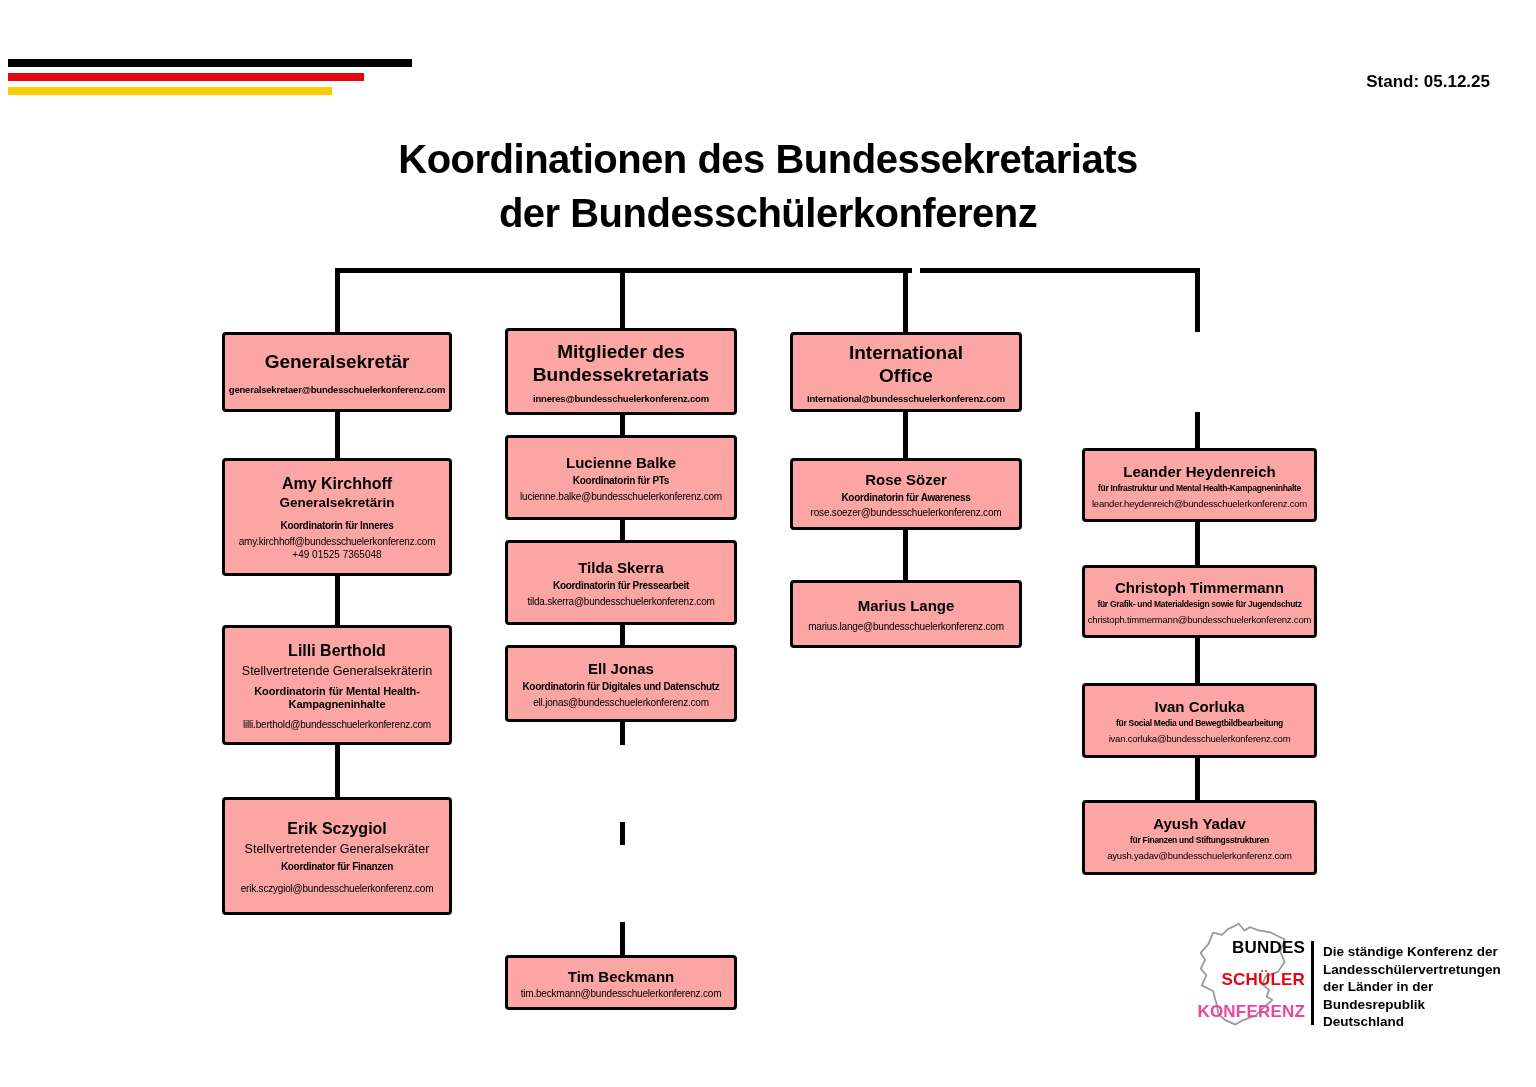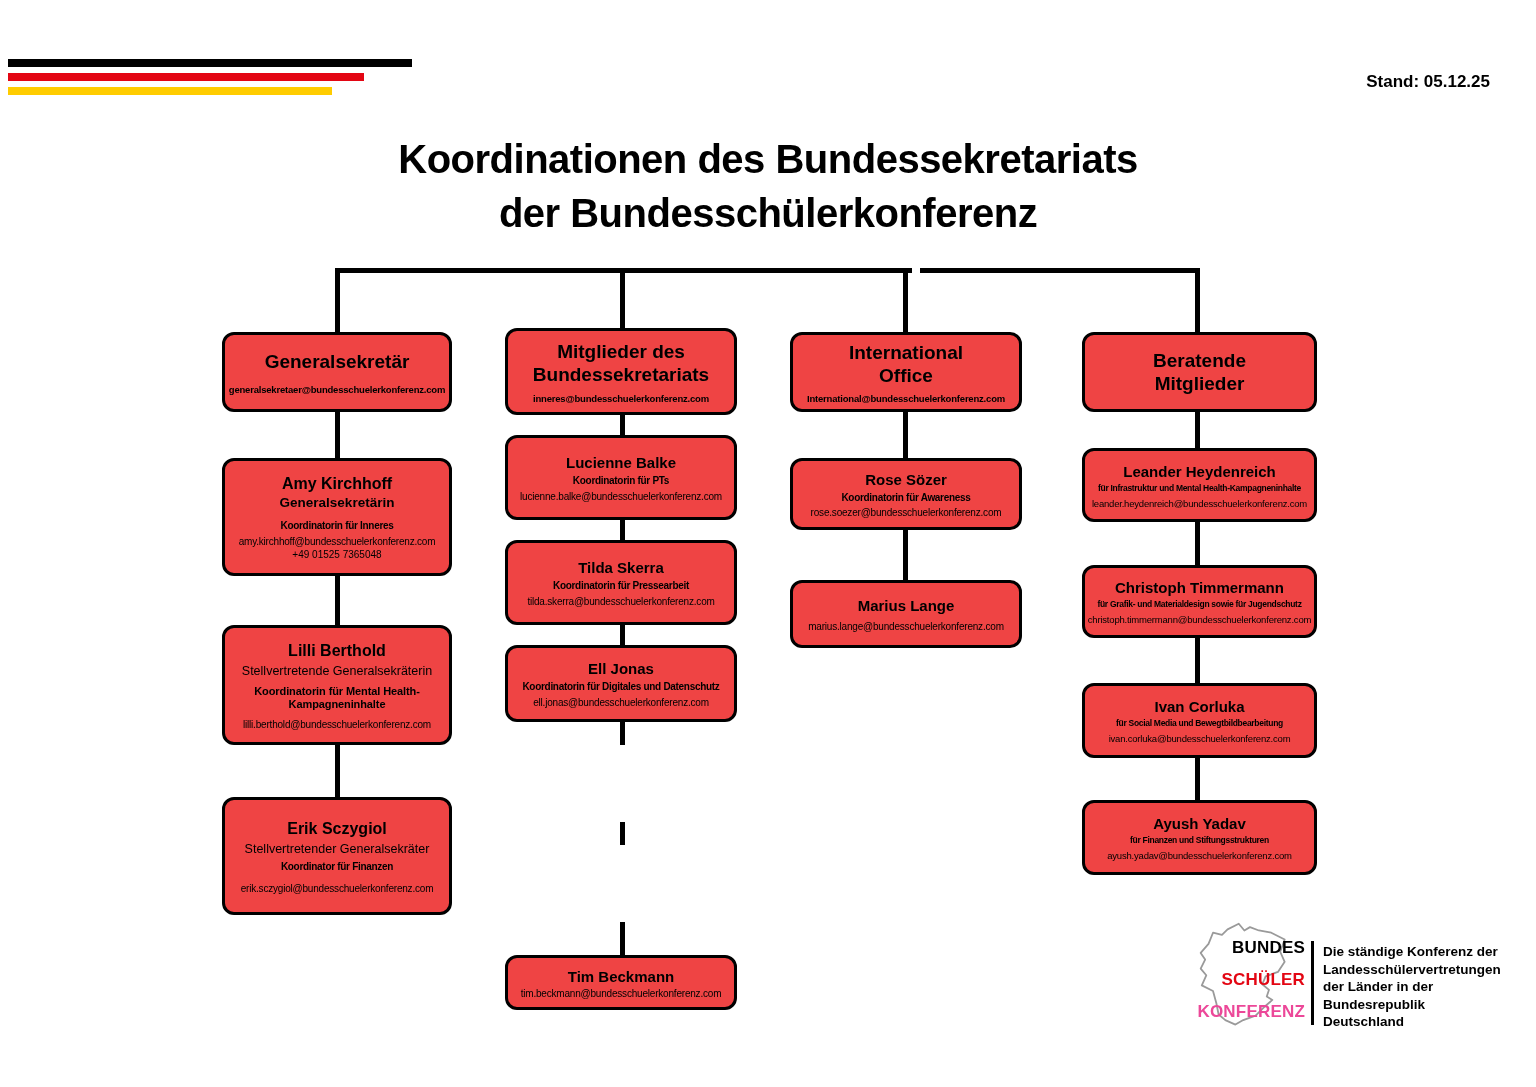--- a/index.html
+++ b/index.html
@@ -5,21 +5,21 @@
   html,body{margin:0;padding:0;background:#fff;font-family:"Liberation Sans",sans-serif;color:#000;}
   .page{position:relative;width:1536px;height:1087px;background:#fff;overflow:hidden;}
 
   .flag-bar{position:absolute;left:8px;height:8px;}
   .stand{position:absolute;top:72px;right:46px;font-size:17px;font-weight:700;}
 
   .main-title{position:absolute;top:132px;left:0;width:100%;text-align:center;font-size:40px;font-weight:700;line-height:54px;letter-spacing:-0.5px;}
 
   .hline,.vline{position:absolute;background:#000;}
 
-  .box{position:absolute;background:#ef4444;border:3px solid #000;border-radius:12px;
+  .box{position:absolute;background:#fca5a5;border:3px solid #000;border-radius:4px;
        display:flex;flex-direction:column;align-items:center;justify-content:center;
        text-align:center;box-sizing:border-box;padding:6px 8px;}
   .c4{padding:6px 4px;}
 
   .hdr-title{font-size:19px;font-weight:700;line-height:23px;}
   .hdr-email{font-size:9.5px;font-weight:700;letter-spacing:-0.2px;white-space:nowrap;margin-top:11px;}
 
   .p-name{font-size:16px;font-weight:700;line-height:20px;}
   .p-name-sm{font-size:15px;font-weight:700;line-height:19px;}
   .p-role{font-size:12.5px;line-height:16px;white-space:nowrap;}
@@ -149,24 +149,20 @@
     <div class="p-name-sm">Rose Sözer</div>
     <div class="p-sub mt2">Koordinatorin für Awareness</div>
     <div class="p-email mt3">rose.soezer@bundesschuelerkonferenz.com</div>
   </div>
 
   <div class="box" style="left:790px;top:580px;width:232px;height:68px;">
     <div class="p-name-sm">Marius Lange</div>
     <div class="p-email mt6">marius.lange@bundesschuelerkonferenz.com</div>
   </div>
 
-  <div class="box" style="left:1082px;top:332px;width:235px;height:80px;">
-    <div class="hdr-title">Beratende</div>
-    <div class="hdr-title">Mitglieder</div>
-  </div>
 
   <div class="box c4" style="left:1082px;top:448px;width:235px;height:74px;">
     <div class="p-name-sm">Leander Heydenreich</div>
     <div class="p-sub4 mt2">für Infrastruktur und Mental Health-Kampagneninhalte</div>
     <div class="p-email4 mt4">leander.heydenreich@bundesschuelerkonferenz.com</div>
   </div>
 
   <div class="box c4" style="left:1082px;top:565px;width:235px;height:73px;">
     <div class="p-name-sm">Christoph Timmermann</div>
     <div class="p-sub4 mt2">für Grafik- und Materialdesign sowie für Jugendschutz</div>

